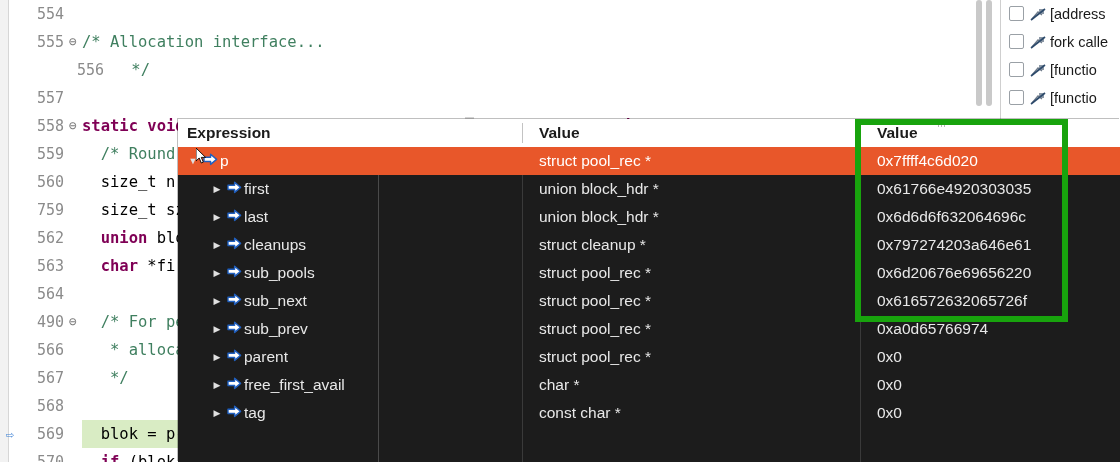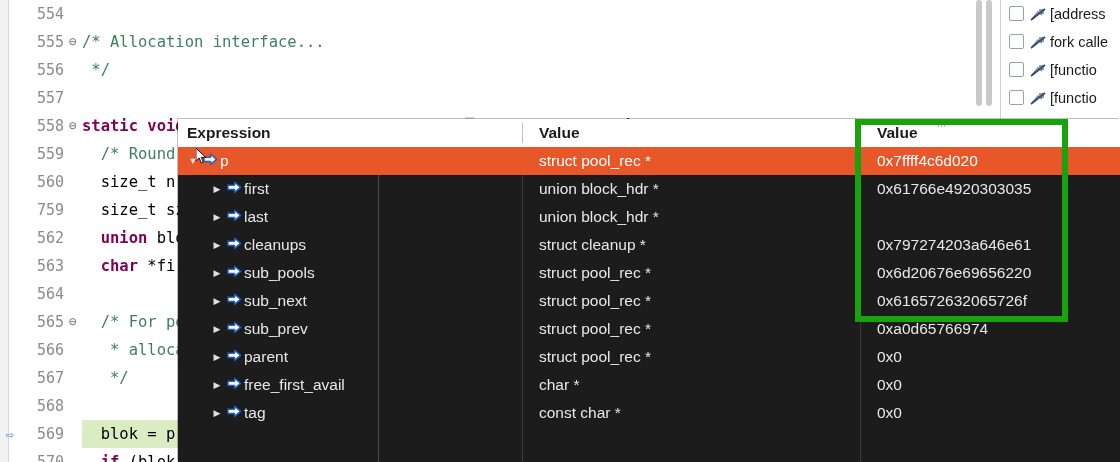--- a/index.html
+++ b/index.html
@@ -150,30 +150,30 @@
   }
 </style>
 </head>
 <body>
 
 <div id="editor">
   <div id="editor-leftbar"></div>
   <div id="code-rows">
       <div class="crow" style="top: 0px;"><div class="gutter">554</div><div class="code"></div></div>
       <div class="crow" style="top: 0px;"><div class="gutter">555</div><div class="fold">⊖</div><div class="code"><span class="cmt">/* Allocation interface...</span></div></div>
-      <div class="crow" style="top: 0px;"><div class="gutter">556</div><div class="code"><span class="cmt"> */</span></div></div>
+      <div class="crow" style="top: 0px; margin-left: 40px;"><div class="gutter">556</div><div class="code"><span class="cmt"> */</span></div></div>
       <div class="crow" style="top: 0px;"><div class="gutter">557</div><div class="code"></div></div>
       <div class="crow" style="top: 0px;"><div class="gutter">558</div><div class="fold">⊖</div><div class="code"><span class="kw">static void </span><span style="font-weight: bold;">*alloc_pool(</span><span class="kw">struct </span><span>pool_rec *</span><span class="occ">p</span><span>, size_t reqsz, </span><span class="kw">int </span><span>exact) {</span></div></div>
       <div class="crow" style="top: 0px;"><div class="gutter">559</div><div class="code"><span class="cmt">  /* Round up requested size to an even number of aligned units */</span></div></div>
       <div class="crow" style="top: 0px;"><div class="gutter">560</div><div class="code"><span>  size_t n</span></div></div>
       <div class="crow" style="top: 0px;"><div class="gutter">759</div><div class="code"><span>  size_t sz</span></div></div>
       <div class="crow" style="top: 0px;"><div class="gutter">562</div><div class="code"><span class="kw">  union </span><span>blo</span></div></div>
       <div class="crow" style="top: 0px;"><div class="gutter">563</div><div class="code"><span class="kw">  char </span><span>*fir</span></div></div>
       <div class="crow" style="top: 0px;"><div class="gutter">564</div><div class="code"></div></div>
-      <div class="crow" style="top: 0px;"><div class="gutter">565</div><div class="fold">⊖</div><div class="code"><span class="cmt">  /* For pe</span></div></div>
+      <div class="crow" style="top: 0px;"><div class="gutter">490</div><div class="fold">⊖</div><div class="code"><span class="cmt">  /* For pe</span></div></div>
       <div class="crow" style="top: 0px;"><div class="gutter">566</div><div class="code"><span class="cmt">   * alloca</span></div></div>
       <div class="crow" style="top: 0px;"><div class="gutter">567</div><div class="code"><span class="cmt">   */</span></div></div>
       <div class="crow" style="top: 0px;"><div class="gutter">568</div><div class="code"></div></div>
       <div class="crow hl" style="top: 0px;"><div class="exec-arrow">⇨</div><div class="gutter">569</div><div class="code"><span>  blok = p-</span></div></div>
       <div class="crow" style="top: 0px;"><div class="gutter">570</div><div class="code"><span class="kw">  if </span><span>(blok</span></div></div>
     </div>
 </div>
 
 <div id="bp-topstrip"></div>
 <div id="bp-panel">
@@ -257,20 +257,23 @@
         <div class="vcol-expr">
           <div class="twisty" style="left: 32px;">▶</div>
           <div class="varico" style="left: 48px;"><svg width="15" height="13" viewBox="0 0 15 13">
               <path d="M1 4.2 H7.6 V1.3 L13.6 6.4 L7.6 11.4 V8.5 H1 Z" fill="#ffffff" stroke="#1f5fbf" stroke-width="1.4" stroke-linejoin="round"></path>
             </svg></div>
           <div class="exprlabel" style="left: 66px;">last</div>
         </div>
         <div class="vcol-type">
           <div class="celltext">union block_hdr *</div>
         </div>
+        <div class="vcol-val">
+          <div class="celltext">0x6d6d6f632064696c</div>
+        </div>
       </div>
       <div class="vrow" style="top: 112px;">
         <div class="vcol-expr">
           <div class="twisty" style="left: 32px;">▶</div>
           <div class="varico" style="left: 48px;"><svg width="15" height="13" viewBox="0 0 15 13">
               <path d="M1 4.2 H7.6 V1.3 L13.6 6.4 L7.6 11.4 V8.5 H1 Z" fill="#ffffff" stroke="#1f5fbf" stroke-width="1.4" stroke-linejoin="round"></path>
             </svg></div>
           <div class="exprlabel" style="left: 66px;">cleanups</div>
         </div>
         <div class="vcol-type">

